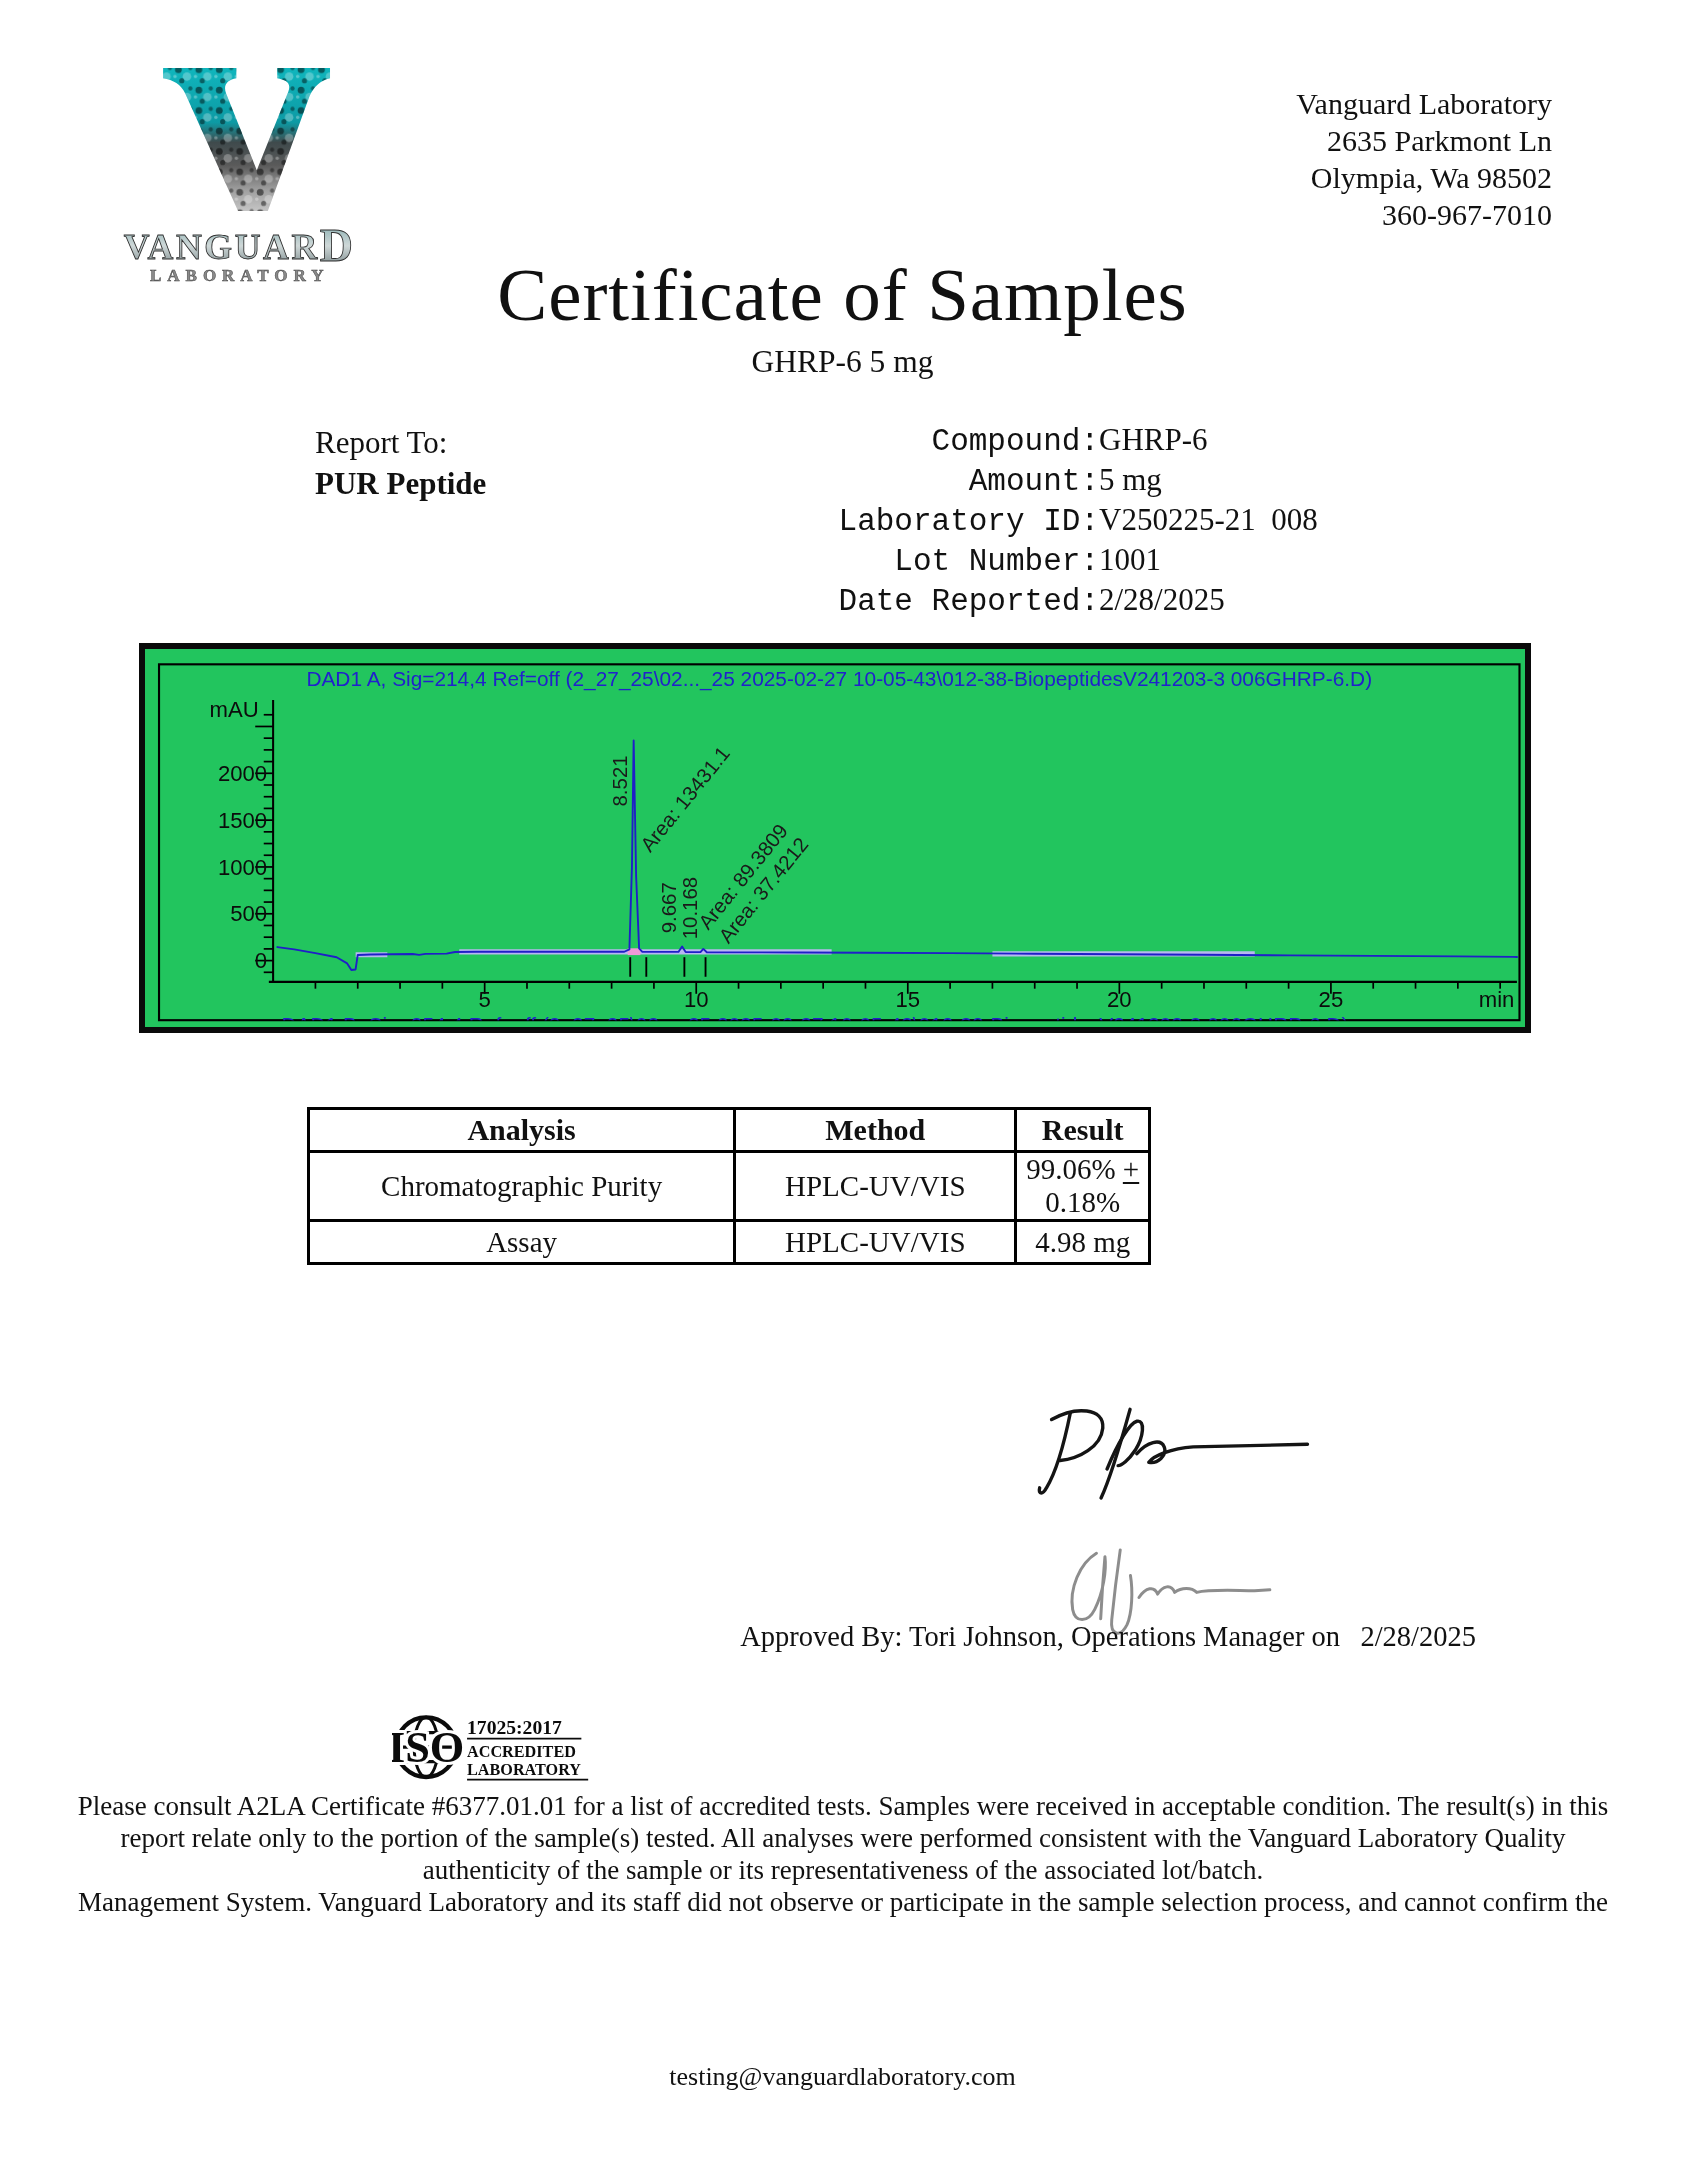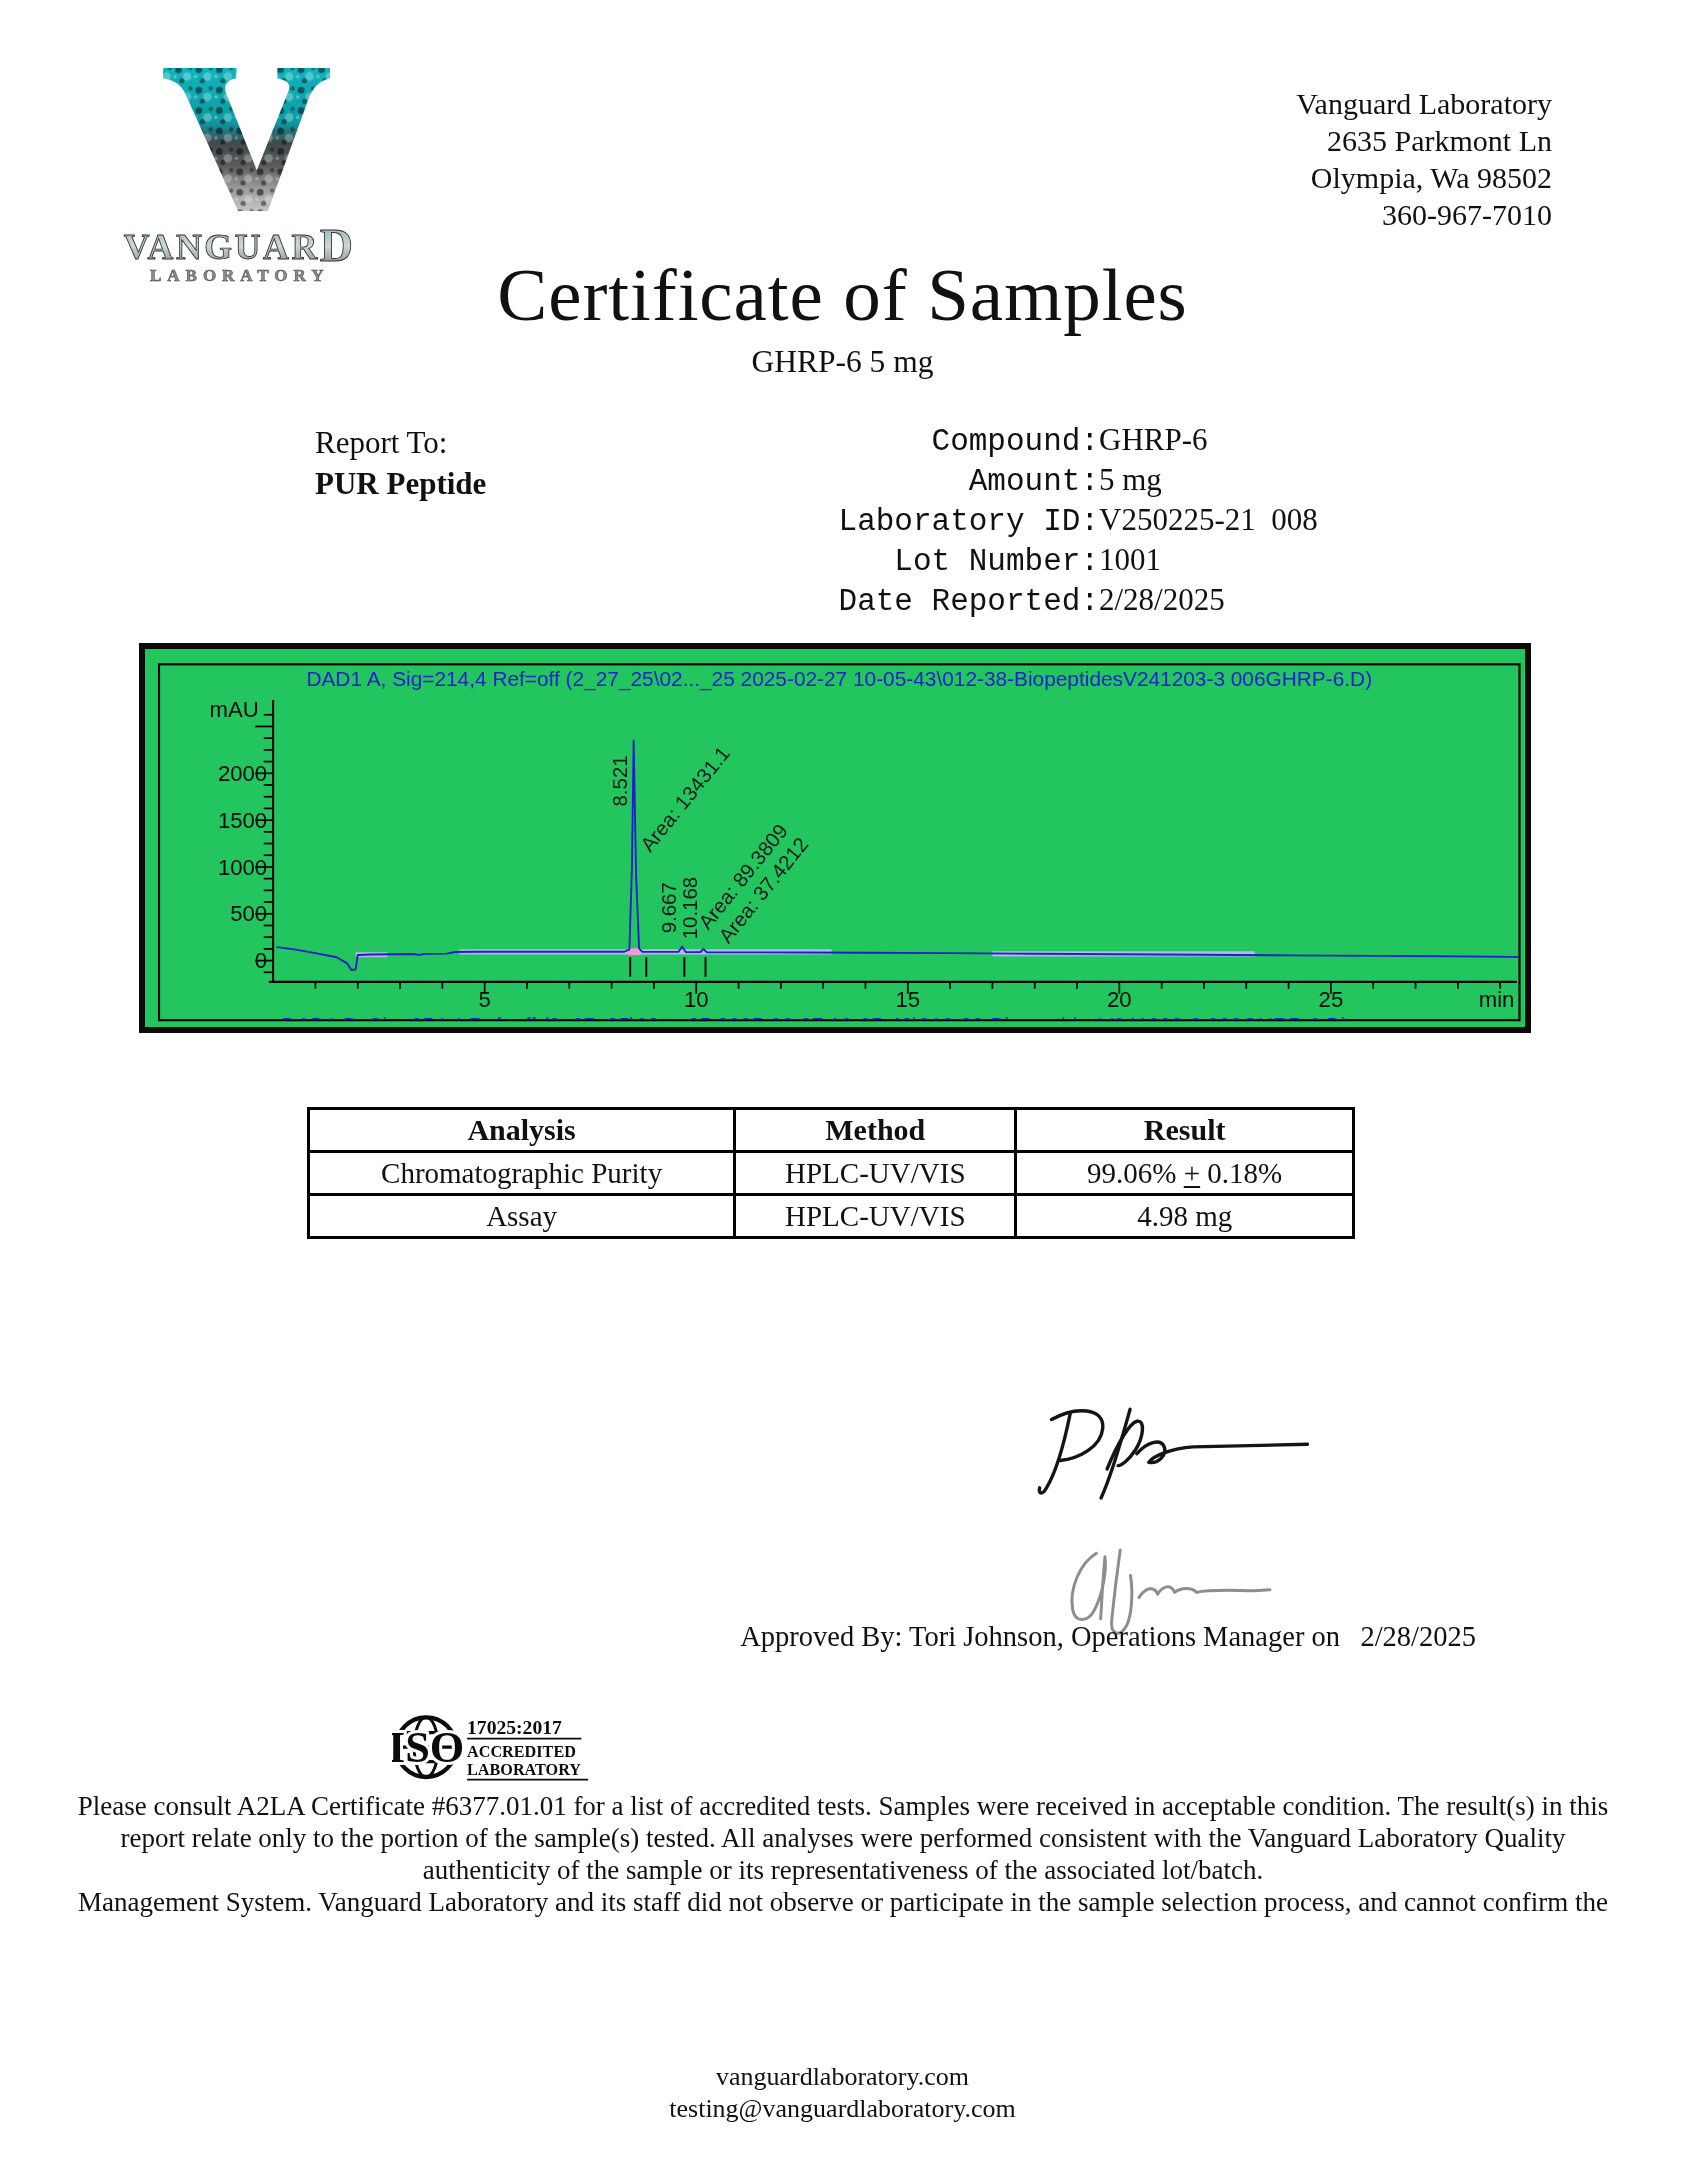--- a/index.html
+++ b/index.html
@@ -25,21 +25,21 @@
   #chartbox{left:139px;top:643px;width:1392px;height:390px;border:6px solid #0a0a0a;box-sizing:border-box;background:#22c55e;}
   #plot{width:1380px;height:378px;display:block;}
   #plot text{font-family:"Liberation Sans","DejaVu Sans",sans-serif;}
   .axis{stroke:#000;stroke-width:2.4;}
   .tick{stroke:#000;stroke-width:2;}
   .ticklabel{font-size:26px;fill:#0c0c0c;}
   .peaklabel{font-size:24px;fill:#1a1a1a;}
   .hdr{font-size:24.5px;fill:#2121cc;}
 
   
-  table#results{position:absolute;left:307px;top:1107px;width:1048px;border-collapse:collapse;
+  table#results{position:absolute;left:307px;top:1107px;width:844px;border-collapse:collapse;
         font-size:29px;text-align:center;}
   table#results th,table#results td{border:3.4px solid #000;height:40px;padding:0 5.1px;}
   table#results th{font-size:30px;}
   .pm{text-decoration:underline;text-underline-offset:3.4px;}
 
   
   .signline{font-size:28.5px;white-space:nowrap;}
   #signline1{top:1503px;right:209px;}
   #signline2{top:1621px;right:209px;}
   .signdate{margin-left:20.4px;}
@@ -276,18 +276,17 @@
   </svg>
 
   <div id="disclaimer" class="abs">
     <div>Please consult A2LA Certificate #6377.01.01 for a list of accredited tests. Samples were received in acceptable condition. The result(s) in this</div>
     <div>report relate only to the portion of the sample(s) tested. All analyses were performed consistent with the Vanguard Laboratory Quality</div>
     <div>authenticity of the sample or its representativeness of the associated lot/batch.</div>
     <div>Management System. Vanguard Laboratory and its staff did not observe or participate in the sample selection process, and cannot confirm the</div>
   </div>
 
   <div id="footer" class="abs">
-    <div>vanguardlaboratory.com</div>
     <div>testing@vanguardlaboratory.com</div>
   </div>
 
 </div>
 
 
 </body></html>

